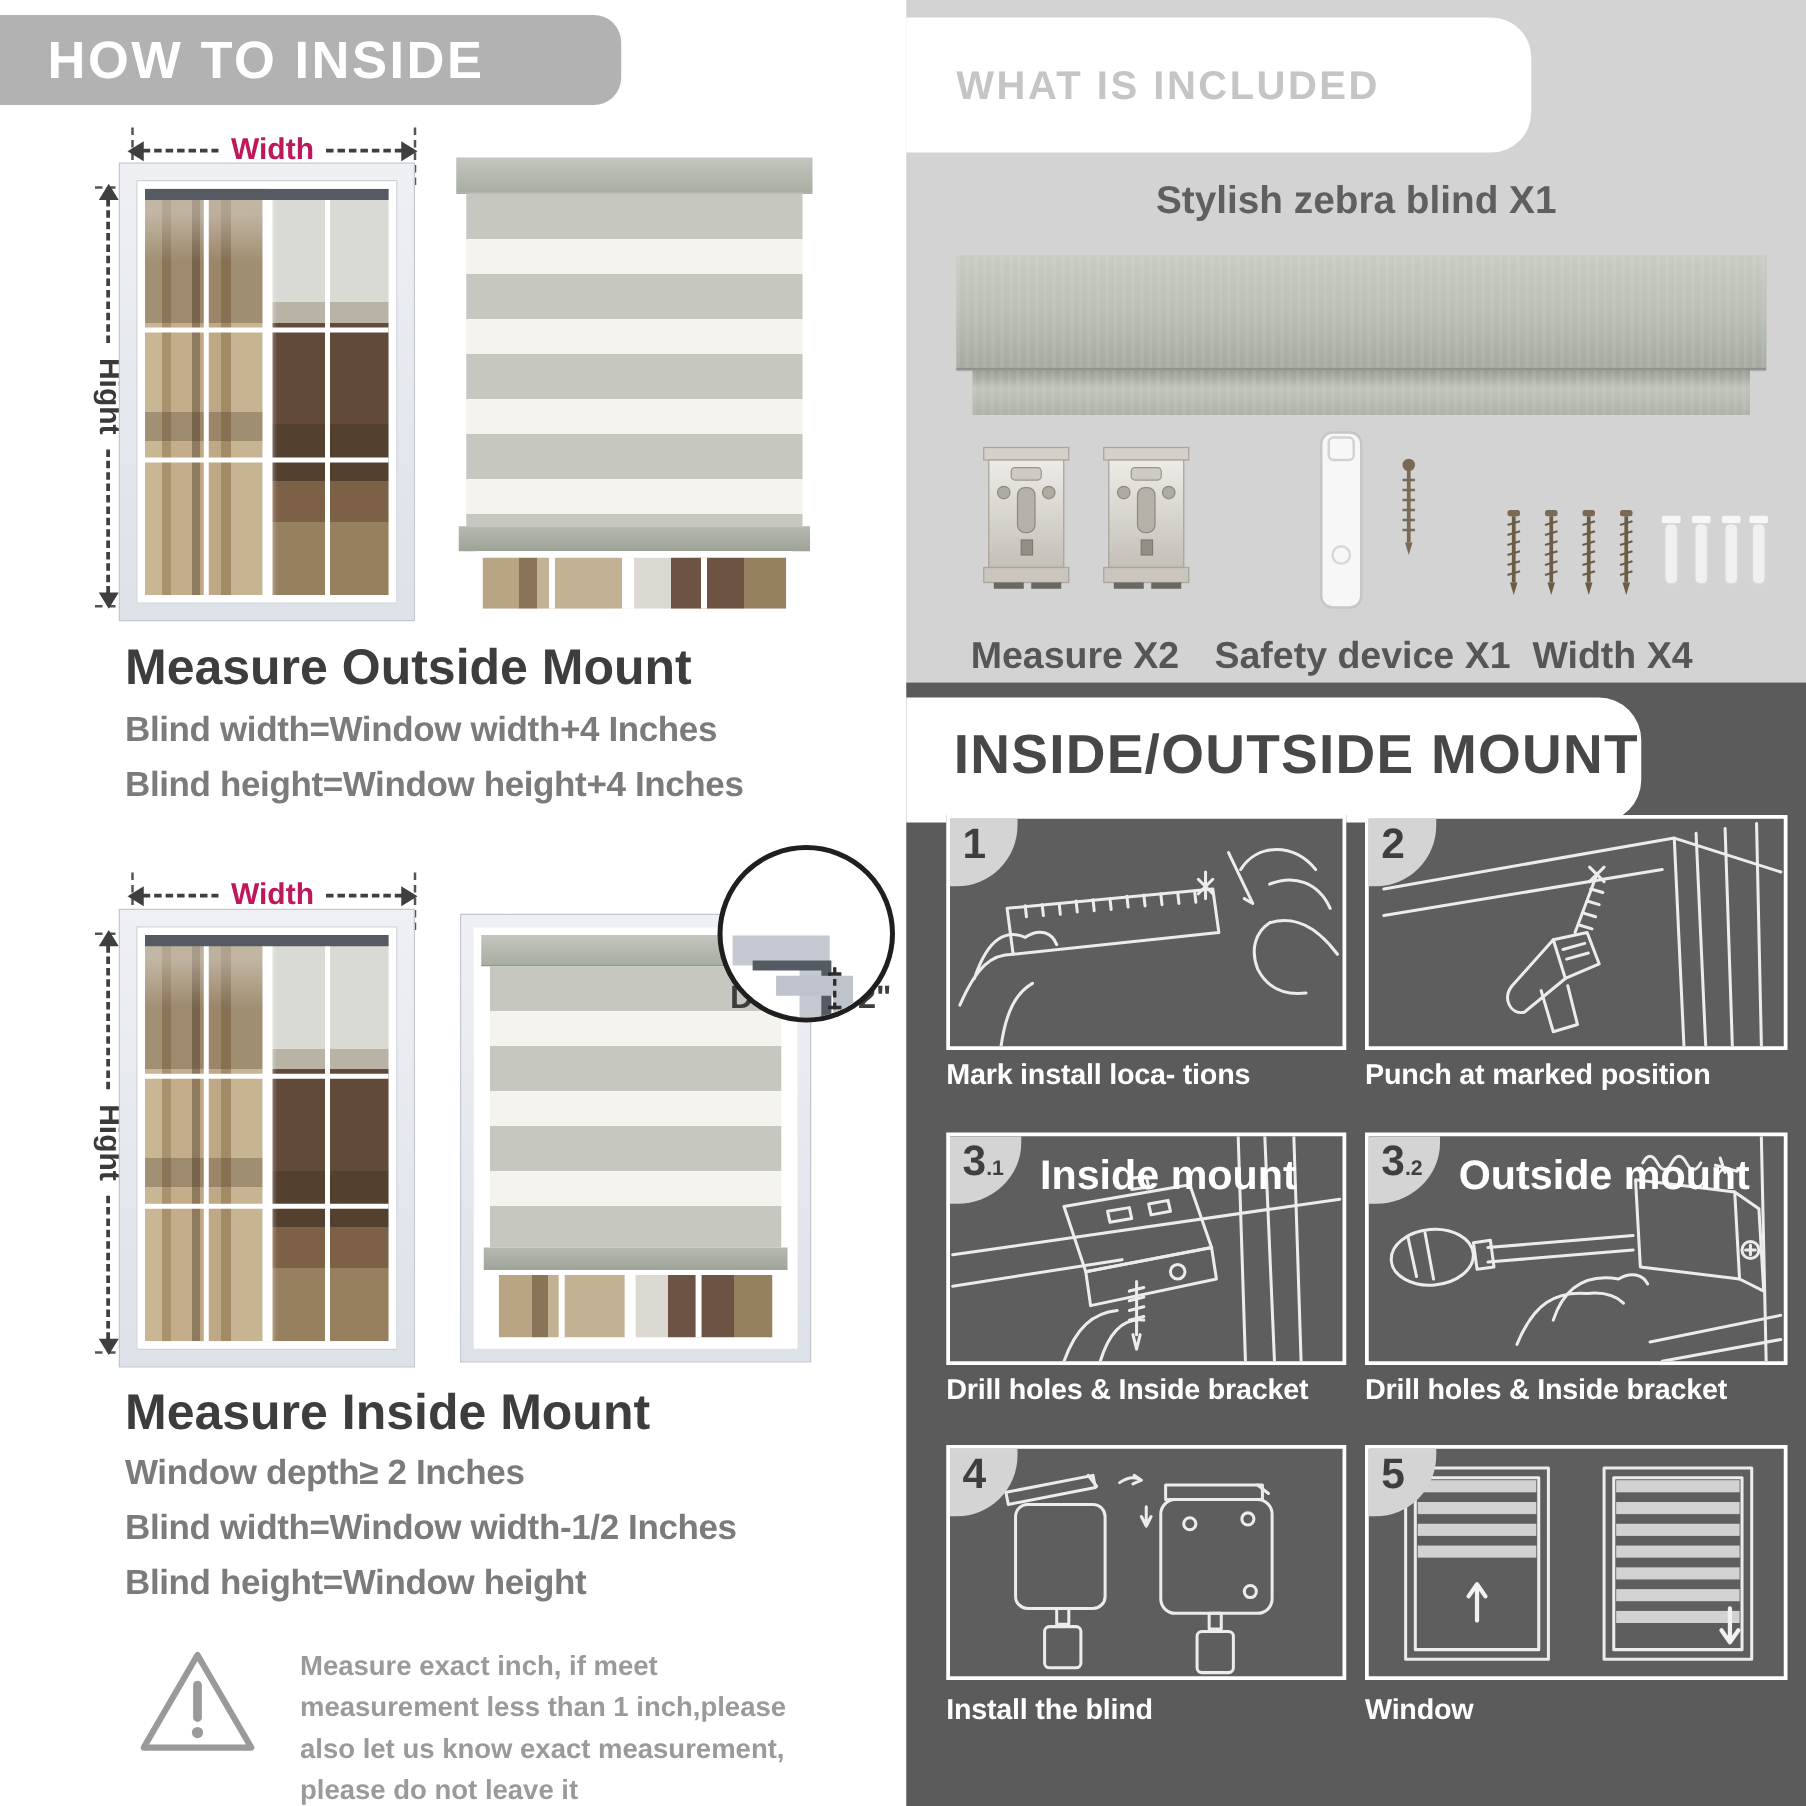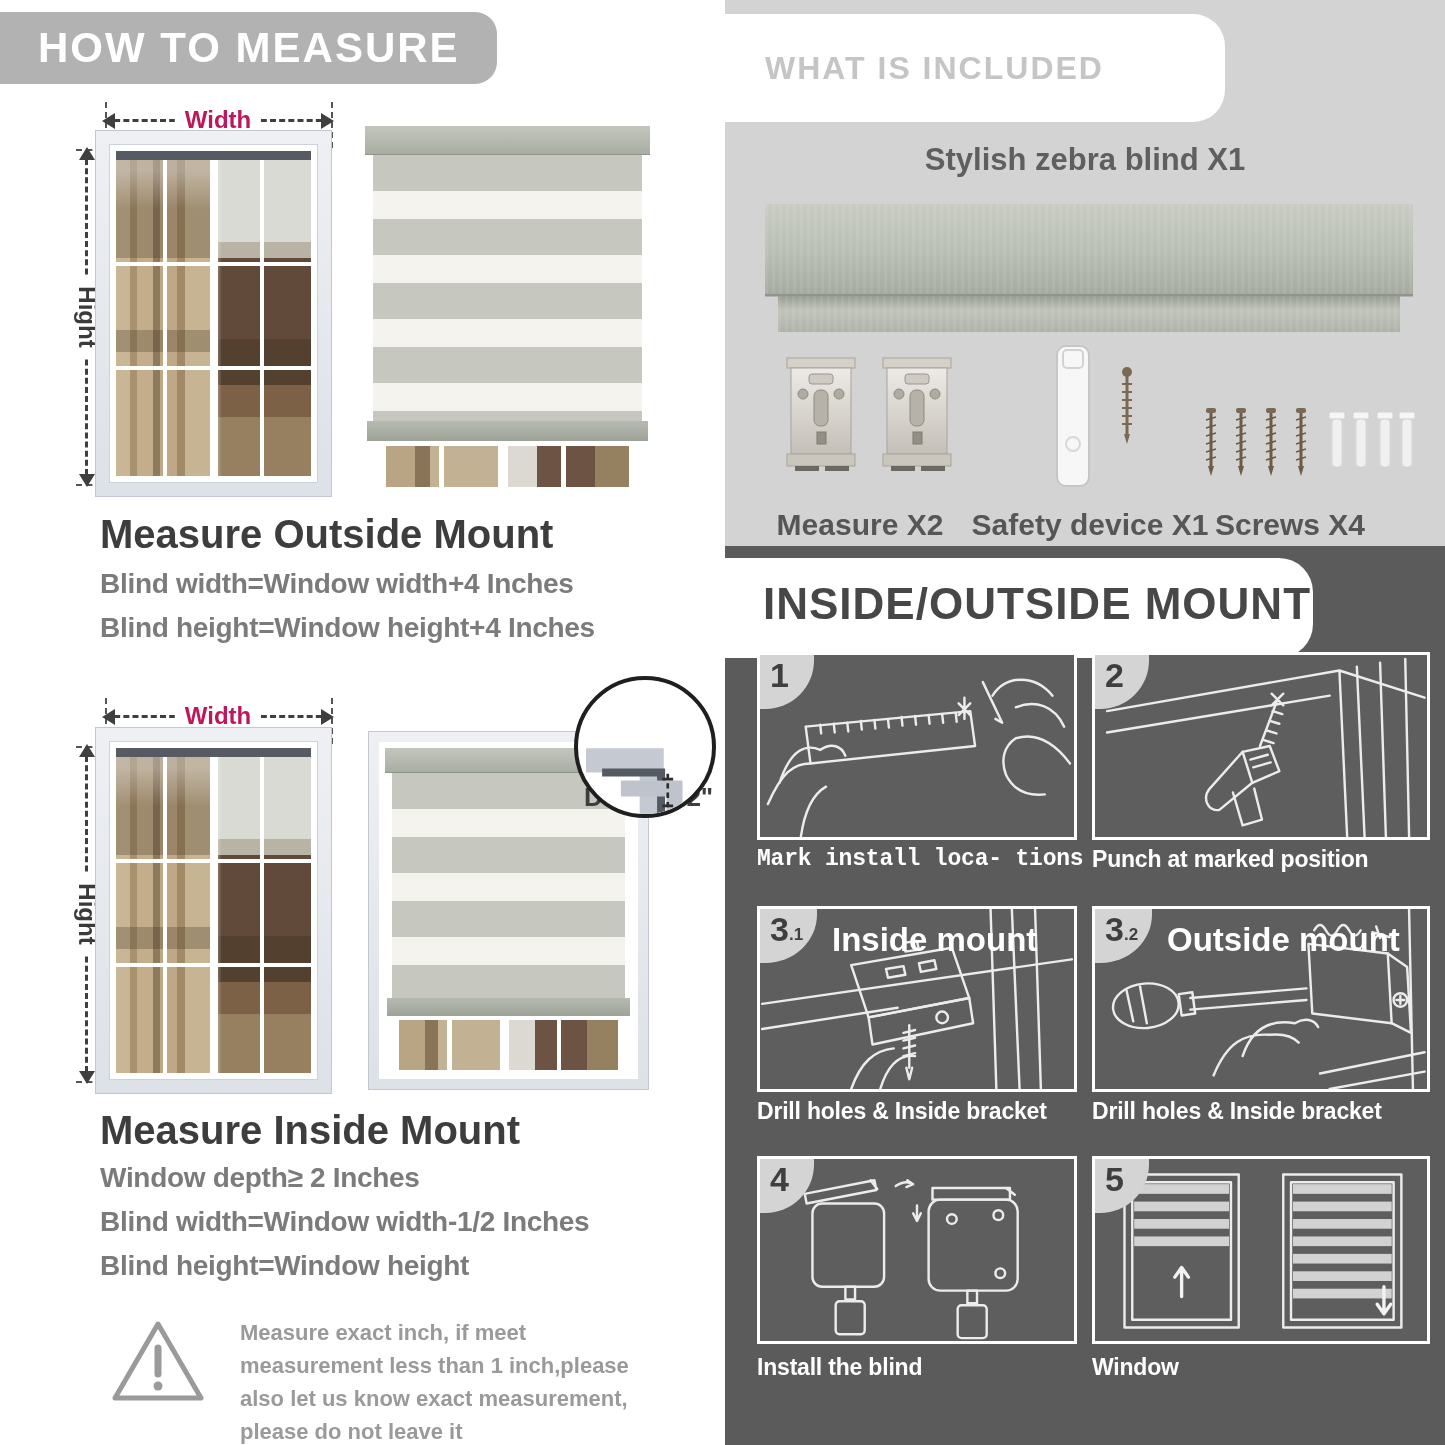--- a/index.html
+++ b/index.html
@@ -105,21 +105,21 @@
     font-weight:bold;z-index:4;white-space:nowrap;}
   .caption{color:#fff;font-size:23px;font-weight:bold;white-space:nowrap;letter-spacing:-0.2px;}
 
   svg .ln{stroke:#ececec;stroke-width:2.5;fill:none;stroke-linecap:round;stroke-linejoin:round;}
   svg .fil{fill:#d2d2d2;stroke:none;}
   svg .arr{stroke:#f2f2f2;stroke-width:3.5;fill:none;stroke-linecap:round;stroke-linejoin:round;}
 </style>
 </head>
 <body>
 
-<div class="abs left-header">HOW TO MEASURE</div>
+<div class="abs left-header">HOW TO INSIDE</div>
 
 <div class="abs vtick" style="left:105px;top:102px;height:46px;"></div>
 <div class="abs vtick" style="left:331px;top:102px;height:46px;"></div>
 <div class="abs harrow" style="left:105px;top:119px;width:226px;">
   <span class="ah l"></span>
   <span class="ah r"></span>
   <span class="lab">Width</span>
 </div>
 <div class="abs htick" style="left:76px;top:149px;width:58px;"></div>
 <div class="abs htick" style="left:76px;top:484px;width:58px;"></div>
@@ -275,21 +275,21 @@
     <use href="#scrw" x="74" y="8"></use>
       <use href="#scrw" x="104" y="8"></use>
     <use href="#anch" x="140" y="12"></use>
       <use href="#anch" x="164" y="12"></use>
     <use href="#anch" x="188" y="12"></use>
       <use href="#anch" x="210" y="12"></use>
   </svg>
 
   <div class="abs inc-label" style="left:135px;">Measure X2</div>
   <div class="abs inc-label" style="left:365px;">Safety device X1</div>
-  <div class="abs inc-label" style="left:565px;">Screws X4</div>
+  <div class="abs inc-label" style="left:565px;">Width X4</div>
 </div>
 
 <div class="abs" id="mount">
   <div class="abs mnt-header">INSIDE/OUTSIDE MOUNT</div>
 
   <div class="abs step" style="left:32px;top:106px;width:320px;height:188px;">
     <svg viewBox="0 0 320 188">
       <g class="ln">
         <path d="M45,74 L215,58 L220,94 L50,112 Z"></path>
         <path d="M60,72 l1,9 M74,71 l1,9 M88,70 l1,9 M102,68 l1,9 M116,67 l1,9 M130,66 l1,9 M144,64 l1,9 M158,63 l1,9 M172,62 l1,9 M186,61 l1,9 M200,60 l1,9"></path>
@@ -297,21 +297,21 @@
         <path d="M203,50 l12,12 M215,50 l-12,12 M209,44 v22"></path>
         <path d="M18,132 C30,96 46,92 60,98 M6,154 C20,122 32,112 50,112 M60,98 C72,90 82,94 86,104 M40,188 C44,160 52,144 66,136"></path>
         <path d="M300,42 C282,20 252,20 238,42 M312,74 C302,52 282,46 262,54 M318,112 C300,88 282,80 262,86 M262,86 C250,94 246,108 252,124 M252,124 C260,140 274,146 292,144"></path>
       </g>
     </svg>
     <div class="badge">
       <span class="n">1</span>
         <span class="s"></span>
     </div>
   </div>
-  <div class="abs caption" style="left:32px;top:300px;font-family:Liberation Mono, monospace;">Mark install loca- tions</div>
+  <div class="abs caption" style="left:32px;top:300px;">Mark install loca- tions</div>
 
   <div class="abs step" style="left:367px;top:106px;width:338px;height:188px;">
     <svg viewBox="0 0 338 188">
       <g class="ln">
         <path d="M10,58 L250,16 M10,80 L240,42 M250,16 L258,188 M268,12 L276,188 M292,8 L298,188 M318,4 L322,188 M250,16 L338,44"></path>
         <path d="M168,94 L186,46"></path>
         <path d="M172,88 l10,3 M175,78 l10,3 M178,68 l10,3 M181,58 l10,3"></path>
         <path d="M180,40 l12,12 M192,40 l-12,12"></path>
         <path d="M150,100 L178,94 L188,120 L160,132 Z"></path>
         <path d="M150,100 L116,138 C108,148 114,162 126,160 L160,132"></path>

